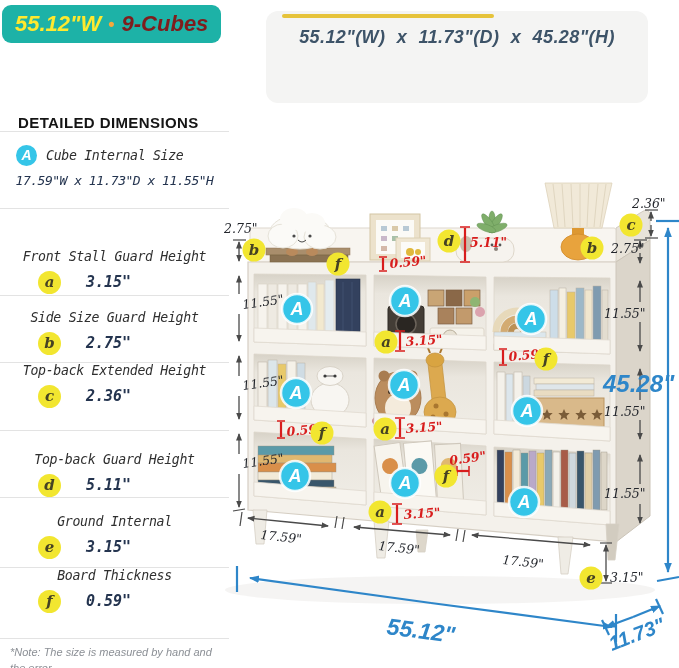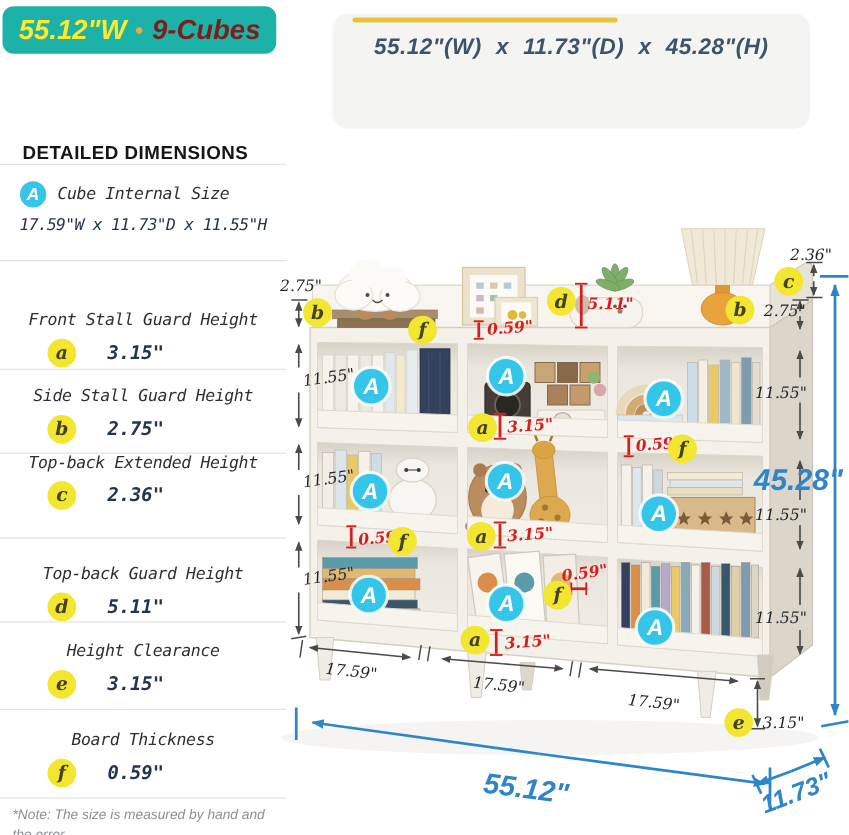--- a/index.html
+++ b/index.html
@@ -84,48 +84,48 @@
     <div class="item0-val">17.59"W x 11.73"D x 11.55"H</div>
   </div>
   <div class="item" style="height:87px;padding-top:40px">
     <div class="label">Front Stall Guard Height</div>
     <div class="valrow">
       <span class="mark">a</span>
       <span class="val">3.15"</span>
     </div>
   </div>
   <div class="item" style="height:67px;padding-top:14px">
-    <div class="label">Side Stall Guard Height</div>
+    <div class="label">Side Size Guard Height</div>
     <div class="valrow">
       <span class="mark">b</span>
       <span class="val">2.75"</span>
     </div>
   </div>
   <div class="item" style="height:68px;">
     <div class="label">Top-back Extended Height</div>
     <div class="valrow">
       <span class="mark">c</span>
       <span class="val">2.36"</span>
     </div>
   </div>
   <div class="item" style="height:67px;padding-top:21px">
     <div class="label">Top-back Guard Height</div>
     <div class="valrow">
       <span class="mark">d</span>
       <span class="val">5.11"</span>
     </div>
   </div>
   <div class="item" style="height:70px;padding-top:16px">
-    <div class="label">Height Clearance</div>
+    <div class="label">Ground Internal</div>
     <div class="valrow">
       <span class="mark">e</span>
       <span class="val">3.15"</span>
     </div>
   </div>
-  <div class="item" style="height:71px;padding-top:17px">
+  <div class="item" style="height:71px;">
     <div class="label">Board Thickness</div>
     <div class="valrow">
       <span class="mark">f</span>
       <span class="val">0.59"</span>
     </div>
   </div>
   <div class="note">
     <span>*Note: The size is measured by hand and the error</span><br>
     
   </div>

